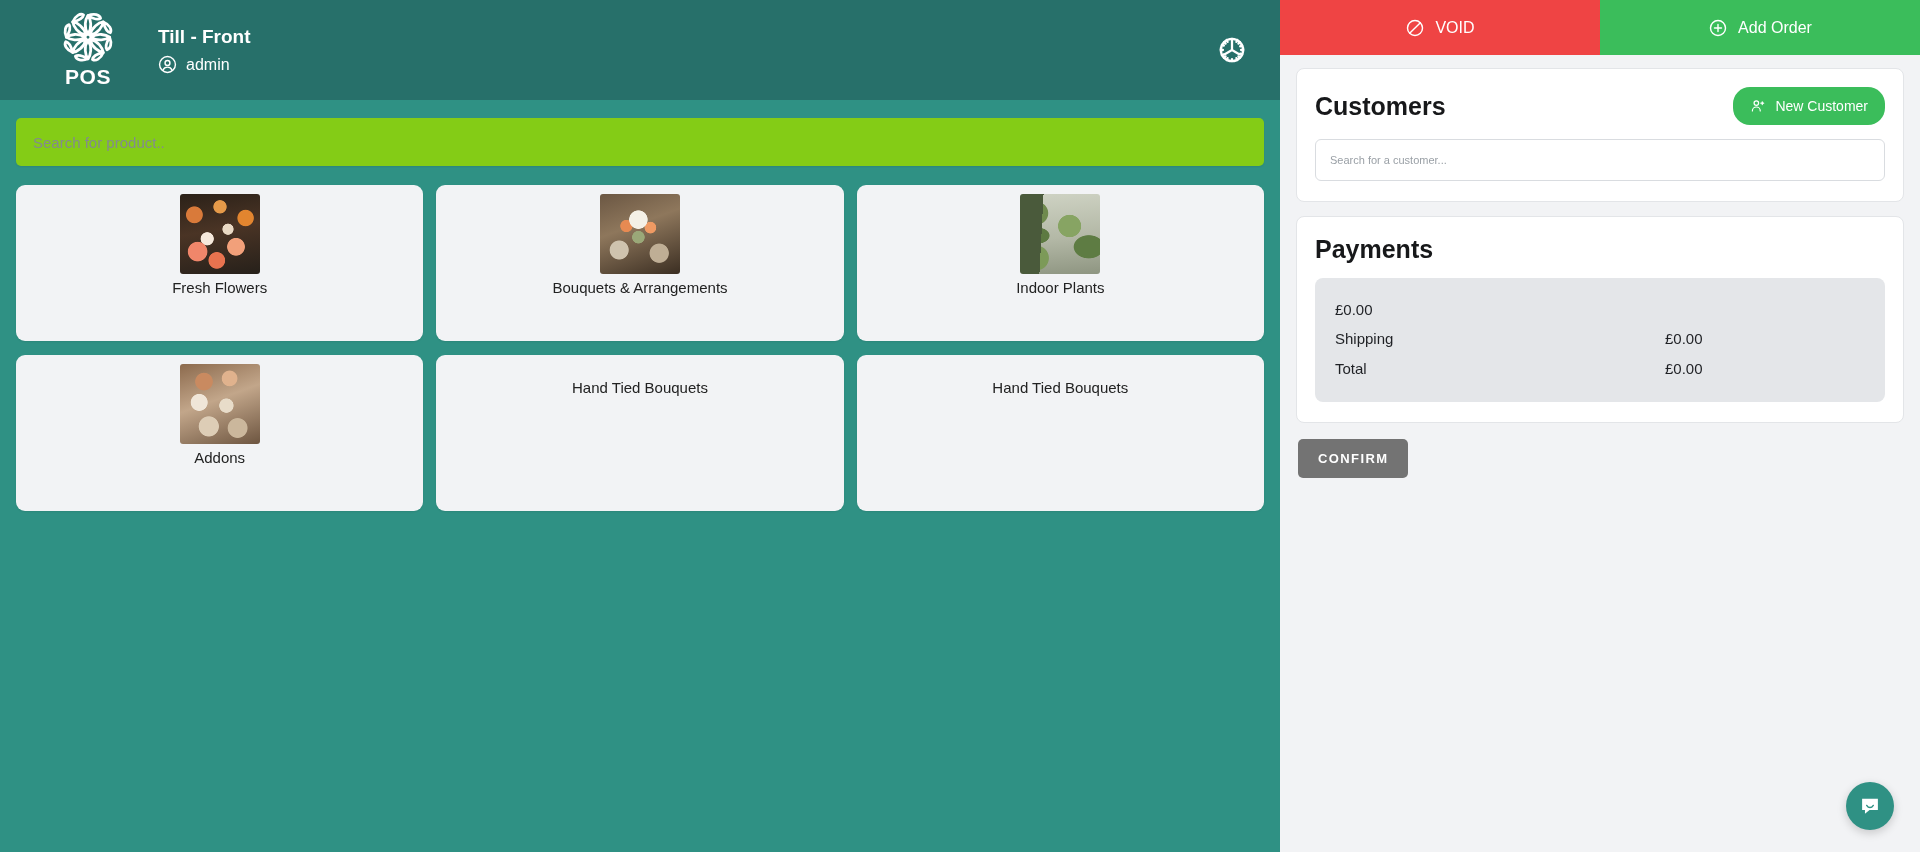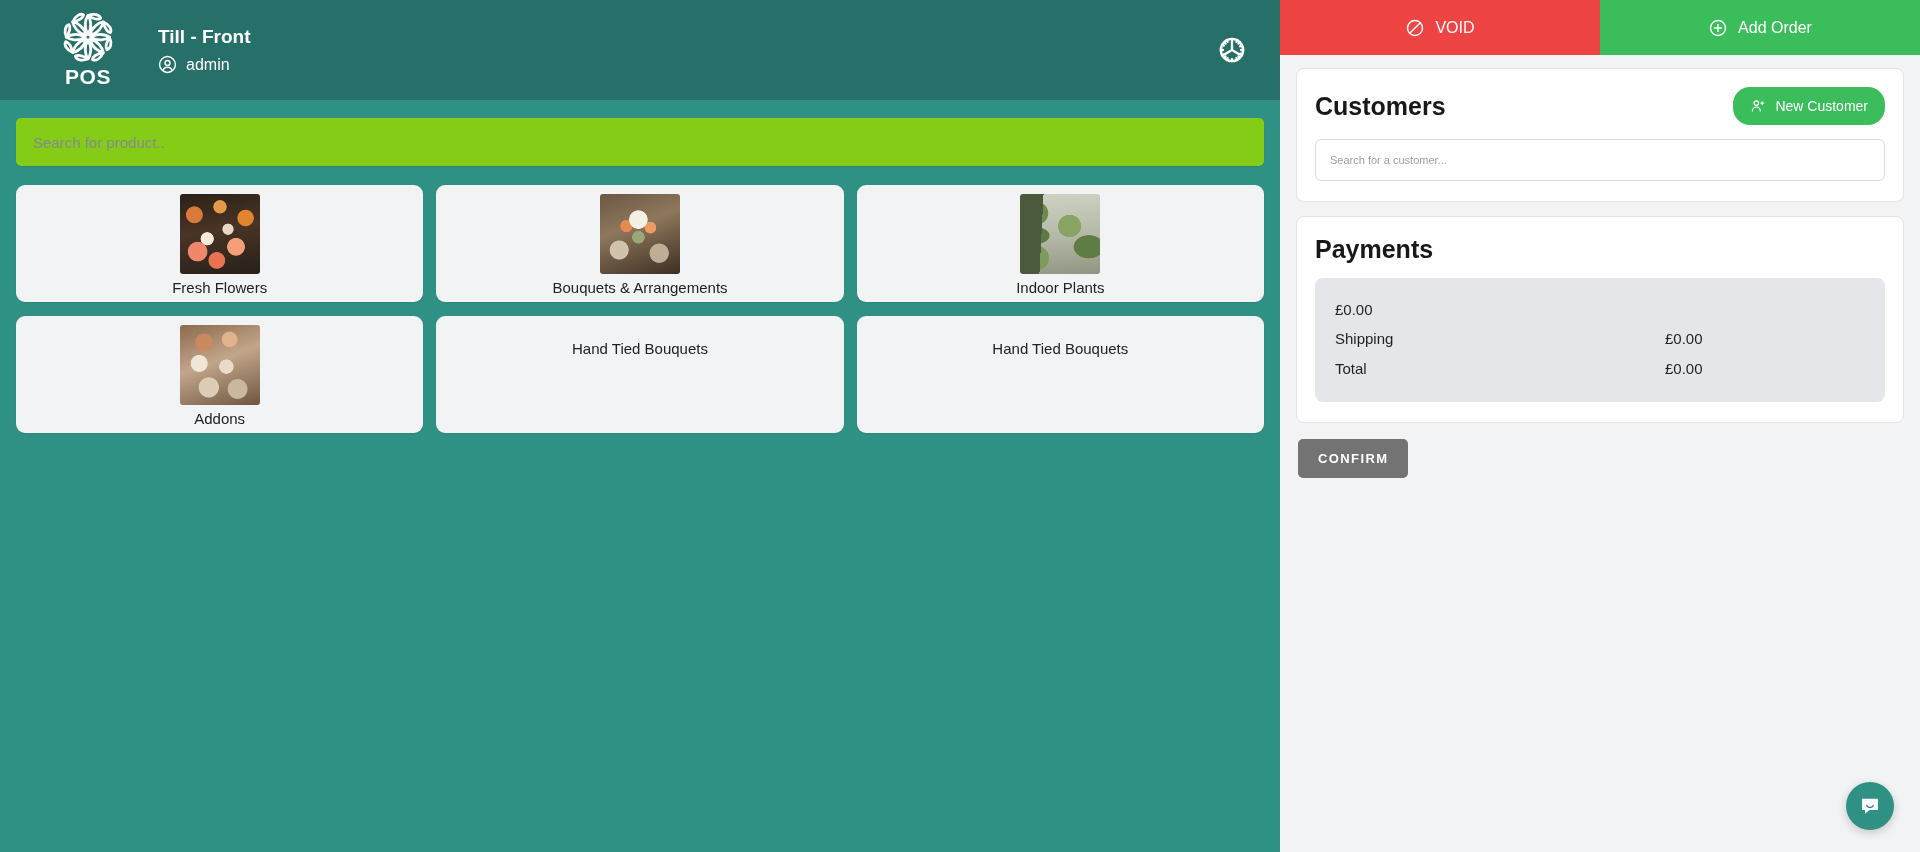--- a/index.html
+++ b/index.html
@@ -46,21 +46,21 @@
   }
   .product-search::placeholder { color: #848a8e; }
 
   .grid {
     margin-top: 19px;
     display: grid; grid-template-columns: repeat(3, 1fr);
     gap: 14px 13px;
   }
   .card {
     background: #f2f3f5; border-radius: 9px;
-    height: 117px; cursor: pointer;
+    height: 156px; cursor: pointer;
     display: flex; flex-direction: column;
     align-items: center; padding-top: 9px;
     box-shadow: 0 1px 2px rgba(0,0,0,.08);
   }
   .card.no-img { justify-content: flex-start; padding-top: 24px; }
   .thumb {
     width: 80px; height: 80px; border-radius: 3px;
     overflow: hidden; position: relative; flex: 0 0 80px;
   }
   .card-label {

